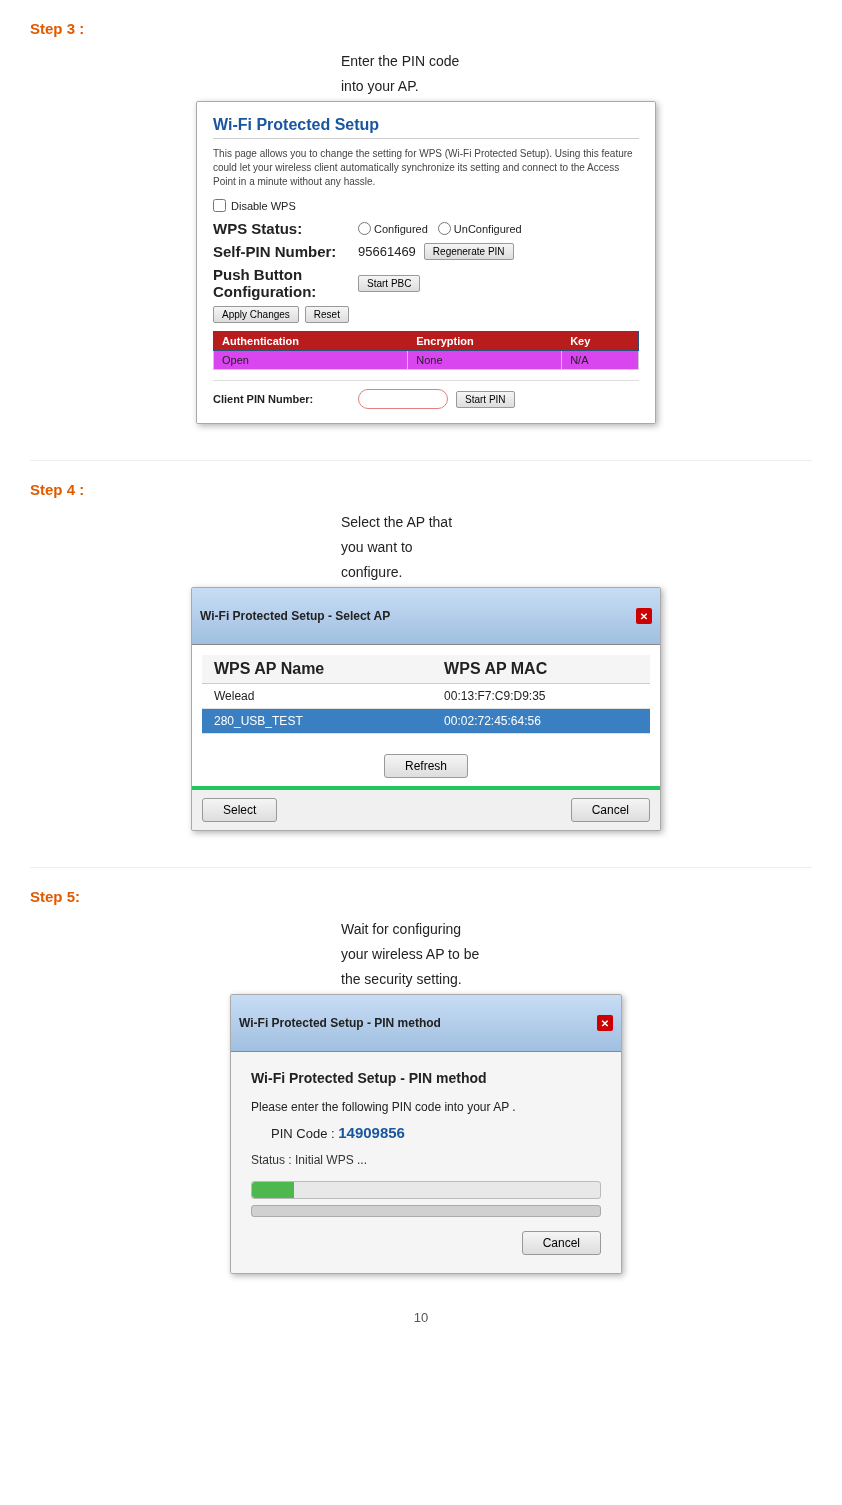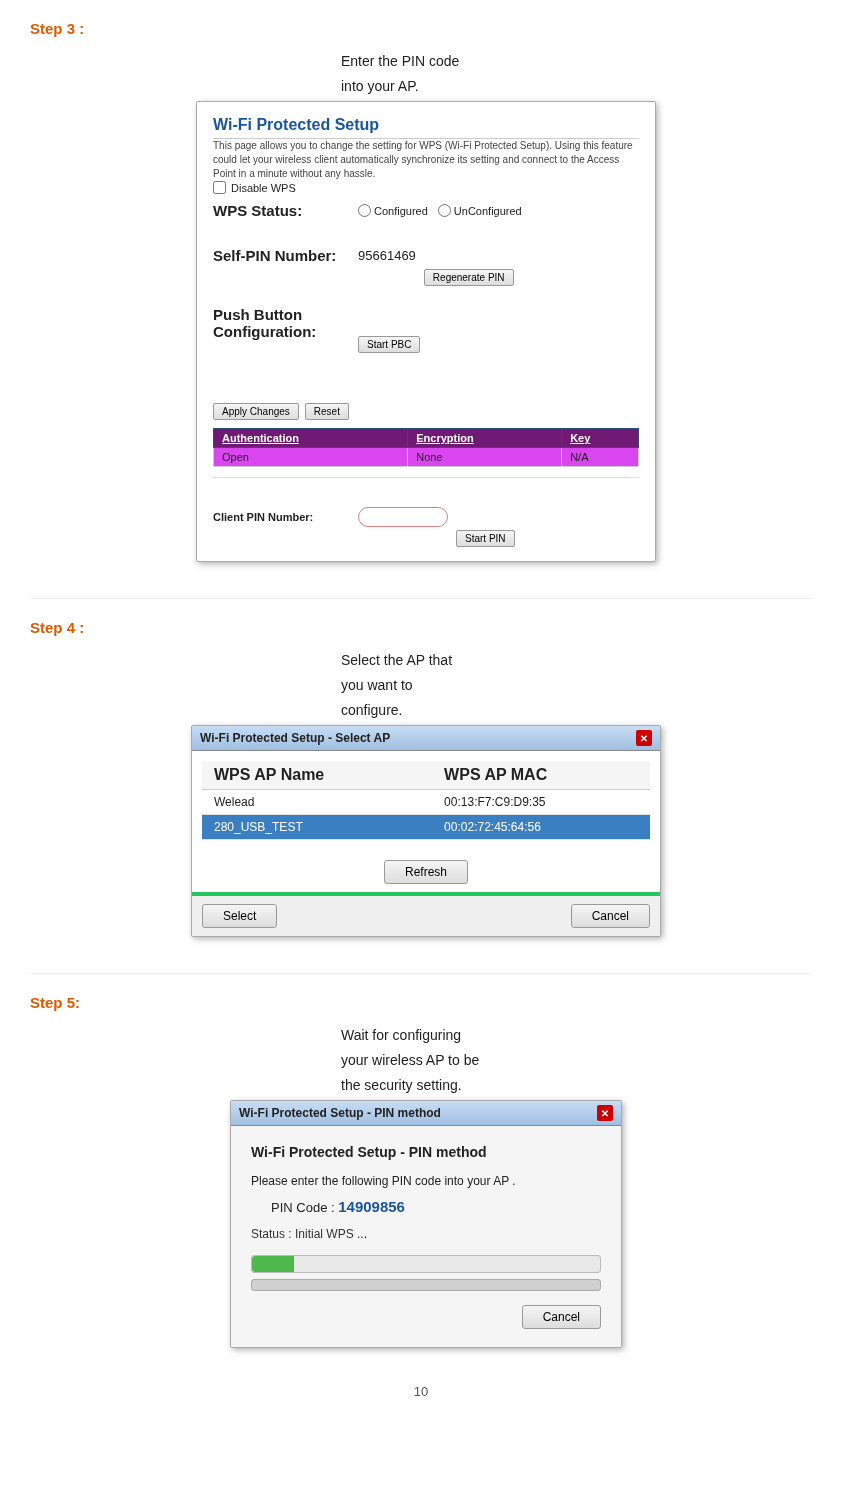--- a/index.html
+++ b/index.html
@@ -53,21 +53,21 @@
       box-shadow: 2px 2px 6px rgba(0,0,0,0.3);
       border-radius: 2px;
       overflow: hidden;
     }
 
     .dialog-titlebar {
       background: linear-gradient(to bottom, #c8ddf5, #a0bfe0);
       display: flex;
       align-items: center;
       justify-content: space-between;
-      padding: 4px 8px;
+      padding: 20px 8px;
       font-size: 12px;
       font-weight: bold;
       color: #222;
       border-bottom: 1px solid #888;
     }
 
     .dialog-titlebar .close-btn {
       background: #cc0000;
       color: #fff;
       border: none;
@@ -89,27 +89,29 @@
 
     
     .wps-dialog {
       width: 460px;
     }
 
     .wps-title {
       font-size: 16px;
       font-weight: bold;
       color: #1a56a0;
+      margin-bottom: 8px;
       border-bottom: 1px solid #ccc;
       padding-bottom: 4px;
     }
 
     .wps-desc {
       font-size: 10px;
       color: #444;
+      margin-bottom: 10px;
       line-height: 1.4;
     }
 
     .wps-field {
       display: flex;
       align-items: center;
       margin-bottom: 6px;
       font-size: 11px;
     }
 
@@ -125,21 +127,20 @@
       margin-right: 8px;
     }
 
     .wps-btn {
       background: linear-gradient(to bottom, #f5f5f5, #ddd);
       border: 1px solid #999;
       padding: 2px 8px;
       font-size: 10px;
       cursor: pointer;
       border-radius: 2px;
-      margin-top: 44px;
     }
 
     .wps-checkbox-row {
       display: flex;
       align-items: center;
       margin-bottom: 8px;
       font-size: 11px;
     }
 
     .wps-checkbox-row input[type=checkbox] {
@@ -153,26 +154,25 @@
     }
 
     .wps-table {
       width: 100%;
       border-collapse: collapse;
       margin-top: 8px;
       font-size: 11px;
     }
 
     .wps-table th {
-      background: #701a75;
+      background: #b91c1c;
       color: #fff;
       padding: 3px 8px;
       text-align: left;
       border: 1px solid #2a5080;
-      text-decoration: underline;
     }
 
     .wps-table td {
       border: 1px solid #ccc;
       padding: 3px 8px;
       background: #d946ef;
     }
 
     .wps-key-info-label {
       font-weight: bold;

